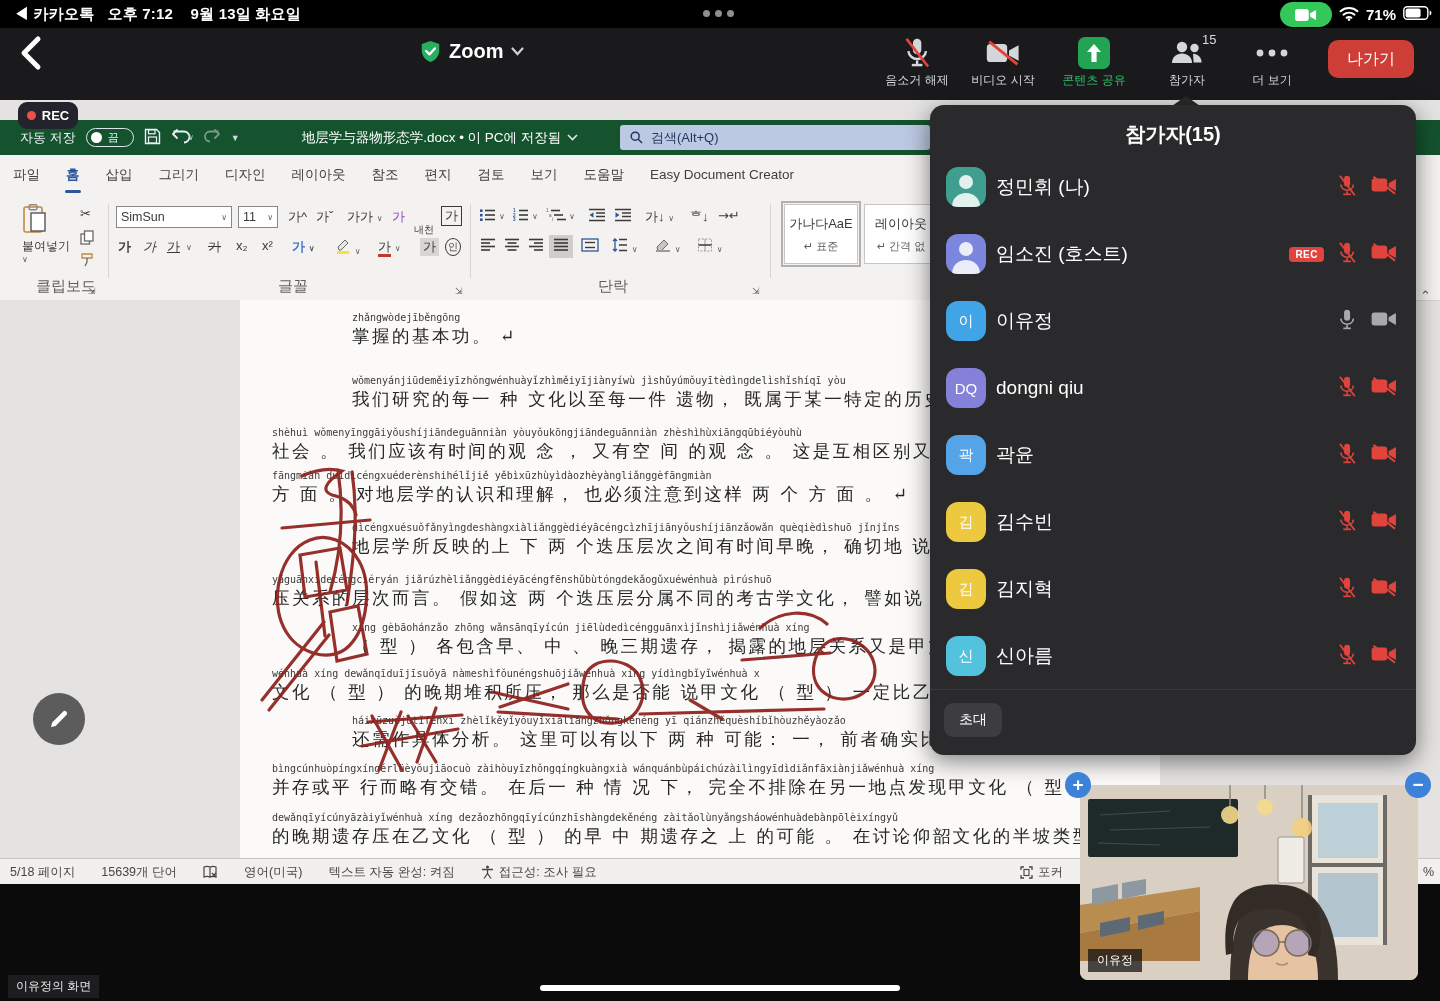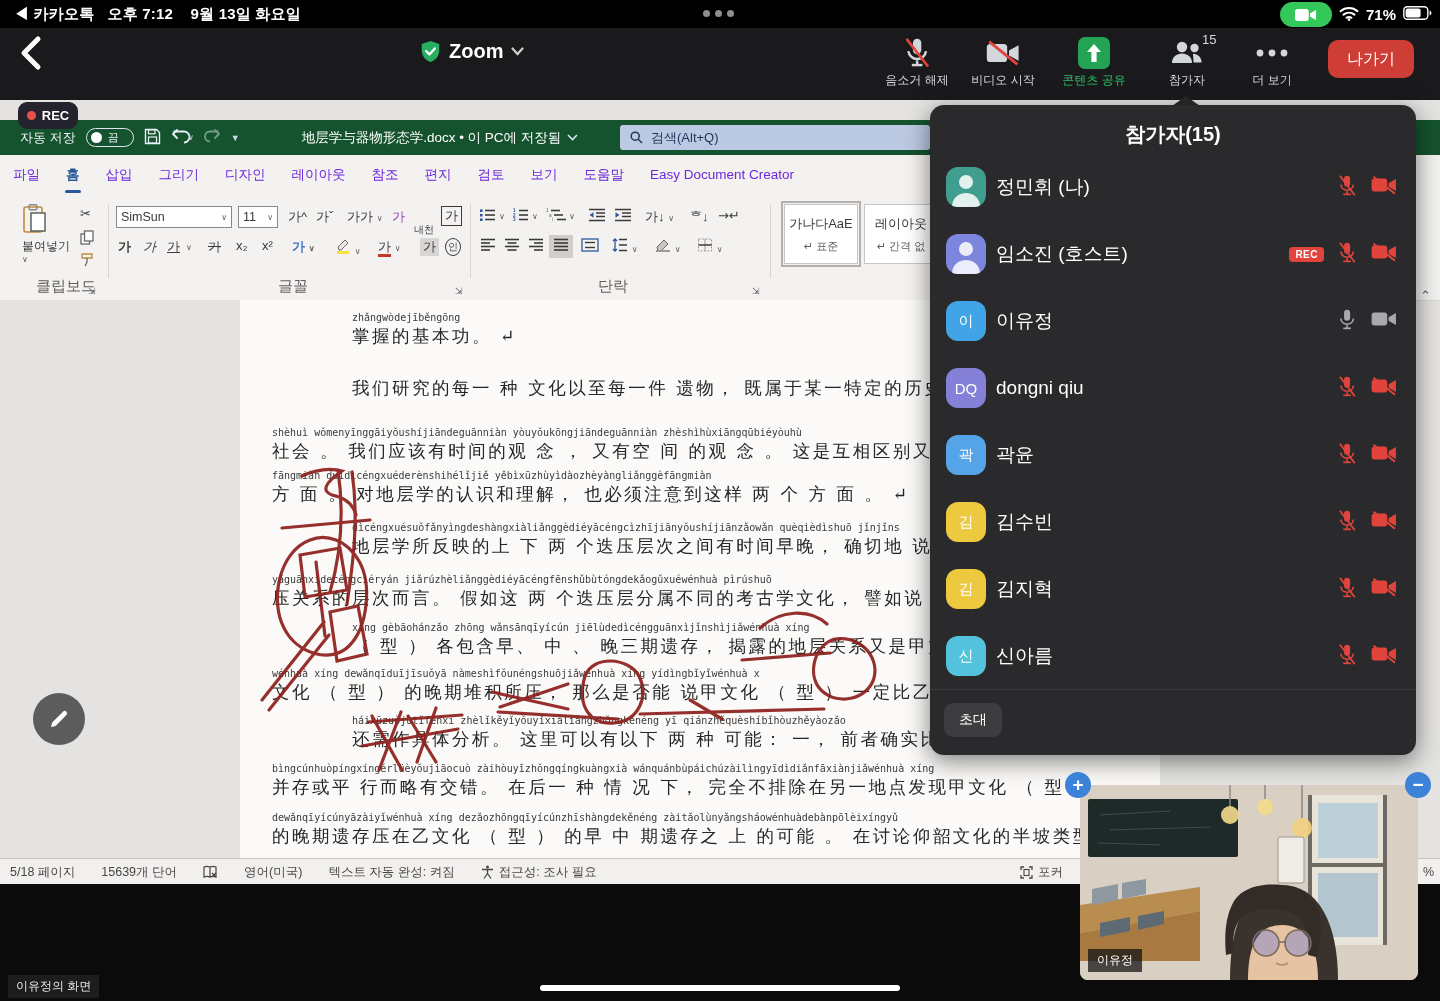--- a/index.html
+++ b/index.html
@@ -26,21 +26,21 @@
   
   #wordwin{left:0;top:100px;width:1440px;height:784px;background:#e4e3e1;}
   #titlebar{left:0;top:20px;width:1440px;height:35px;background:#14532d;color:#eef1f7;font-size:13px;}
   #titlebar .grp{position:absolute;top:0;height:35px;display:flex;align-items:center;gap:10px;}
   #autotoggle{width:48px;height:19px;border:1.5px solid #dfe5f0;border-radius:10px;display:flex;align-items:center;gap:6px;padding:0 4px;box-sizing:border-box;}
   #autotoggle .knob{width:11px;height:11px;border-radius:50%;background:#fff;}
   #doctitle{position:absolute;left:0;right:560px;top:0;height:35px;display:flex;align-items:center;justify-content:center;font-size:13.5px;color:#fff;gap:6px;}
   #searchbox{position:absolute;left:620px;top:5px;width:310px;height:25px;background:#bcc9e2;border-radius:3px;
              color:#23365e;font-size:13px;display:flex;align-items:center;gap:8px;padding-left:10px;box-sizing:border-box;}
   #tabrow{left:0;top:55px;width:1440px;height:41px;background:#f3f2f1;border-bottom:1px solid #e1dfdd;}
-  .wtab{position:relative;display:inline-block;padding:11px 13px 9px;font-size:13.5px;color:#6d28d9;}
+  .wtab{position:relative;display:inline-block;padding:11px 13px 9px;font-size:13.5px;color:#404040;}
   .wtab.active{color:#2b579a;font-weight:700;}
   .wtab.active:after{content:"";position:absolute;left:12px;right:12px;bottom:0;height:3px;background:#2b579a;border-radius:2px;}
   #ribbon{left:0;top:96px;width:1440px;height:104px;background:#f3f2f1;border-bottom:1px solid #d6d4d2;color:#3b3a39;}
   .vsep{position:absolute;top:8px;bottom:22px;width:1px;background:#d8d6d4;}
   .glabel{position:absolute;bottom:4px;font-size:15px;color:#605e5c;}
   .ric{position:absolute;font-size:13px;color:#3b3a39;white-space:nowrap;}
   .caret{font-size:8px;color:#605e5c;}
   .fontbox{position:absolute;height:22px;background:#fff;border:1px solid #8a8886;font-size:12.5px;
            display:flex;align-items:center;justify-content:space-between;padding:0 4px;box-sizing:border-box;}
   .stylecard{position:absolute;top:8px;width:72px;height:58px;background:#fff;border:1px solid #c8c6c4;
@@ -482,20 +482,21 @@
 
     <span id="collapse">⌃</span>
 
     <div id="canvas" class="abs">
       <div id="page">
           <div class="docline" style="top: 12px; left: 112px;">
             <div class="pinyin">zhǎngwòdejīběngōng</div>
             <div class="hanzi">掌握的基本功。 ↵</div>
           </div>
           <div class="docline" style="top: 75px; left: 112px;">
+            <div class="pinyin">wǒmenyánjiūdeměiyīzhǒngwénhuàyǐzhìměiyījiànyíwù    jìshǔyúmǒuyītèdìngdelìshǐshíqī    yòu</div>
             <div class="hanzi">我们研究的每一 种 文化以至每一件 遗物， 既属于某一特定的历史时期， 又</div>
           </div>
           <div class="docline" style="top: 127px; left: 32px;">
             <div class="pinyin">shèhuì    wǒmenyīnggāiyǒushíjiāndeguānniàn    yòuyǒukōngjiāndeguānniàn    zhèshìhùxiāngqūbiéyòuhù</div>
             <div class="hanzi">社会 。 我们应该有时间的观 念 ， 又有空 间 的观 念 。 这是互相区别又互</div>
           </div>
           <div class="docline" style="top: 170px; left: 32px;">
             <div class="pinyin">fāngmiàn    duìdìcéngxuéderènshihélǐjiě    yěbìxūzhùyìdàozhèyàngliǎnggèfāngmiàn</div>
             <div class="hanzi">方 面 。 对地层学的认识和理解， 也必须注意到这样 两 个 方 面 。 ↵</div>
           </div>

